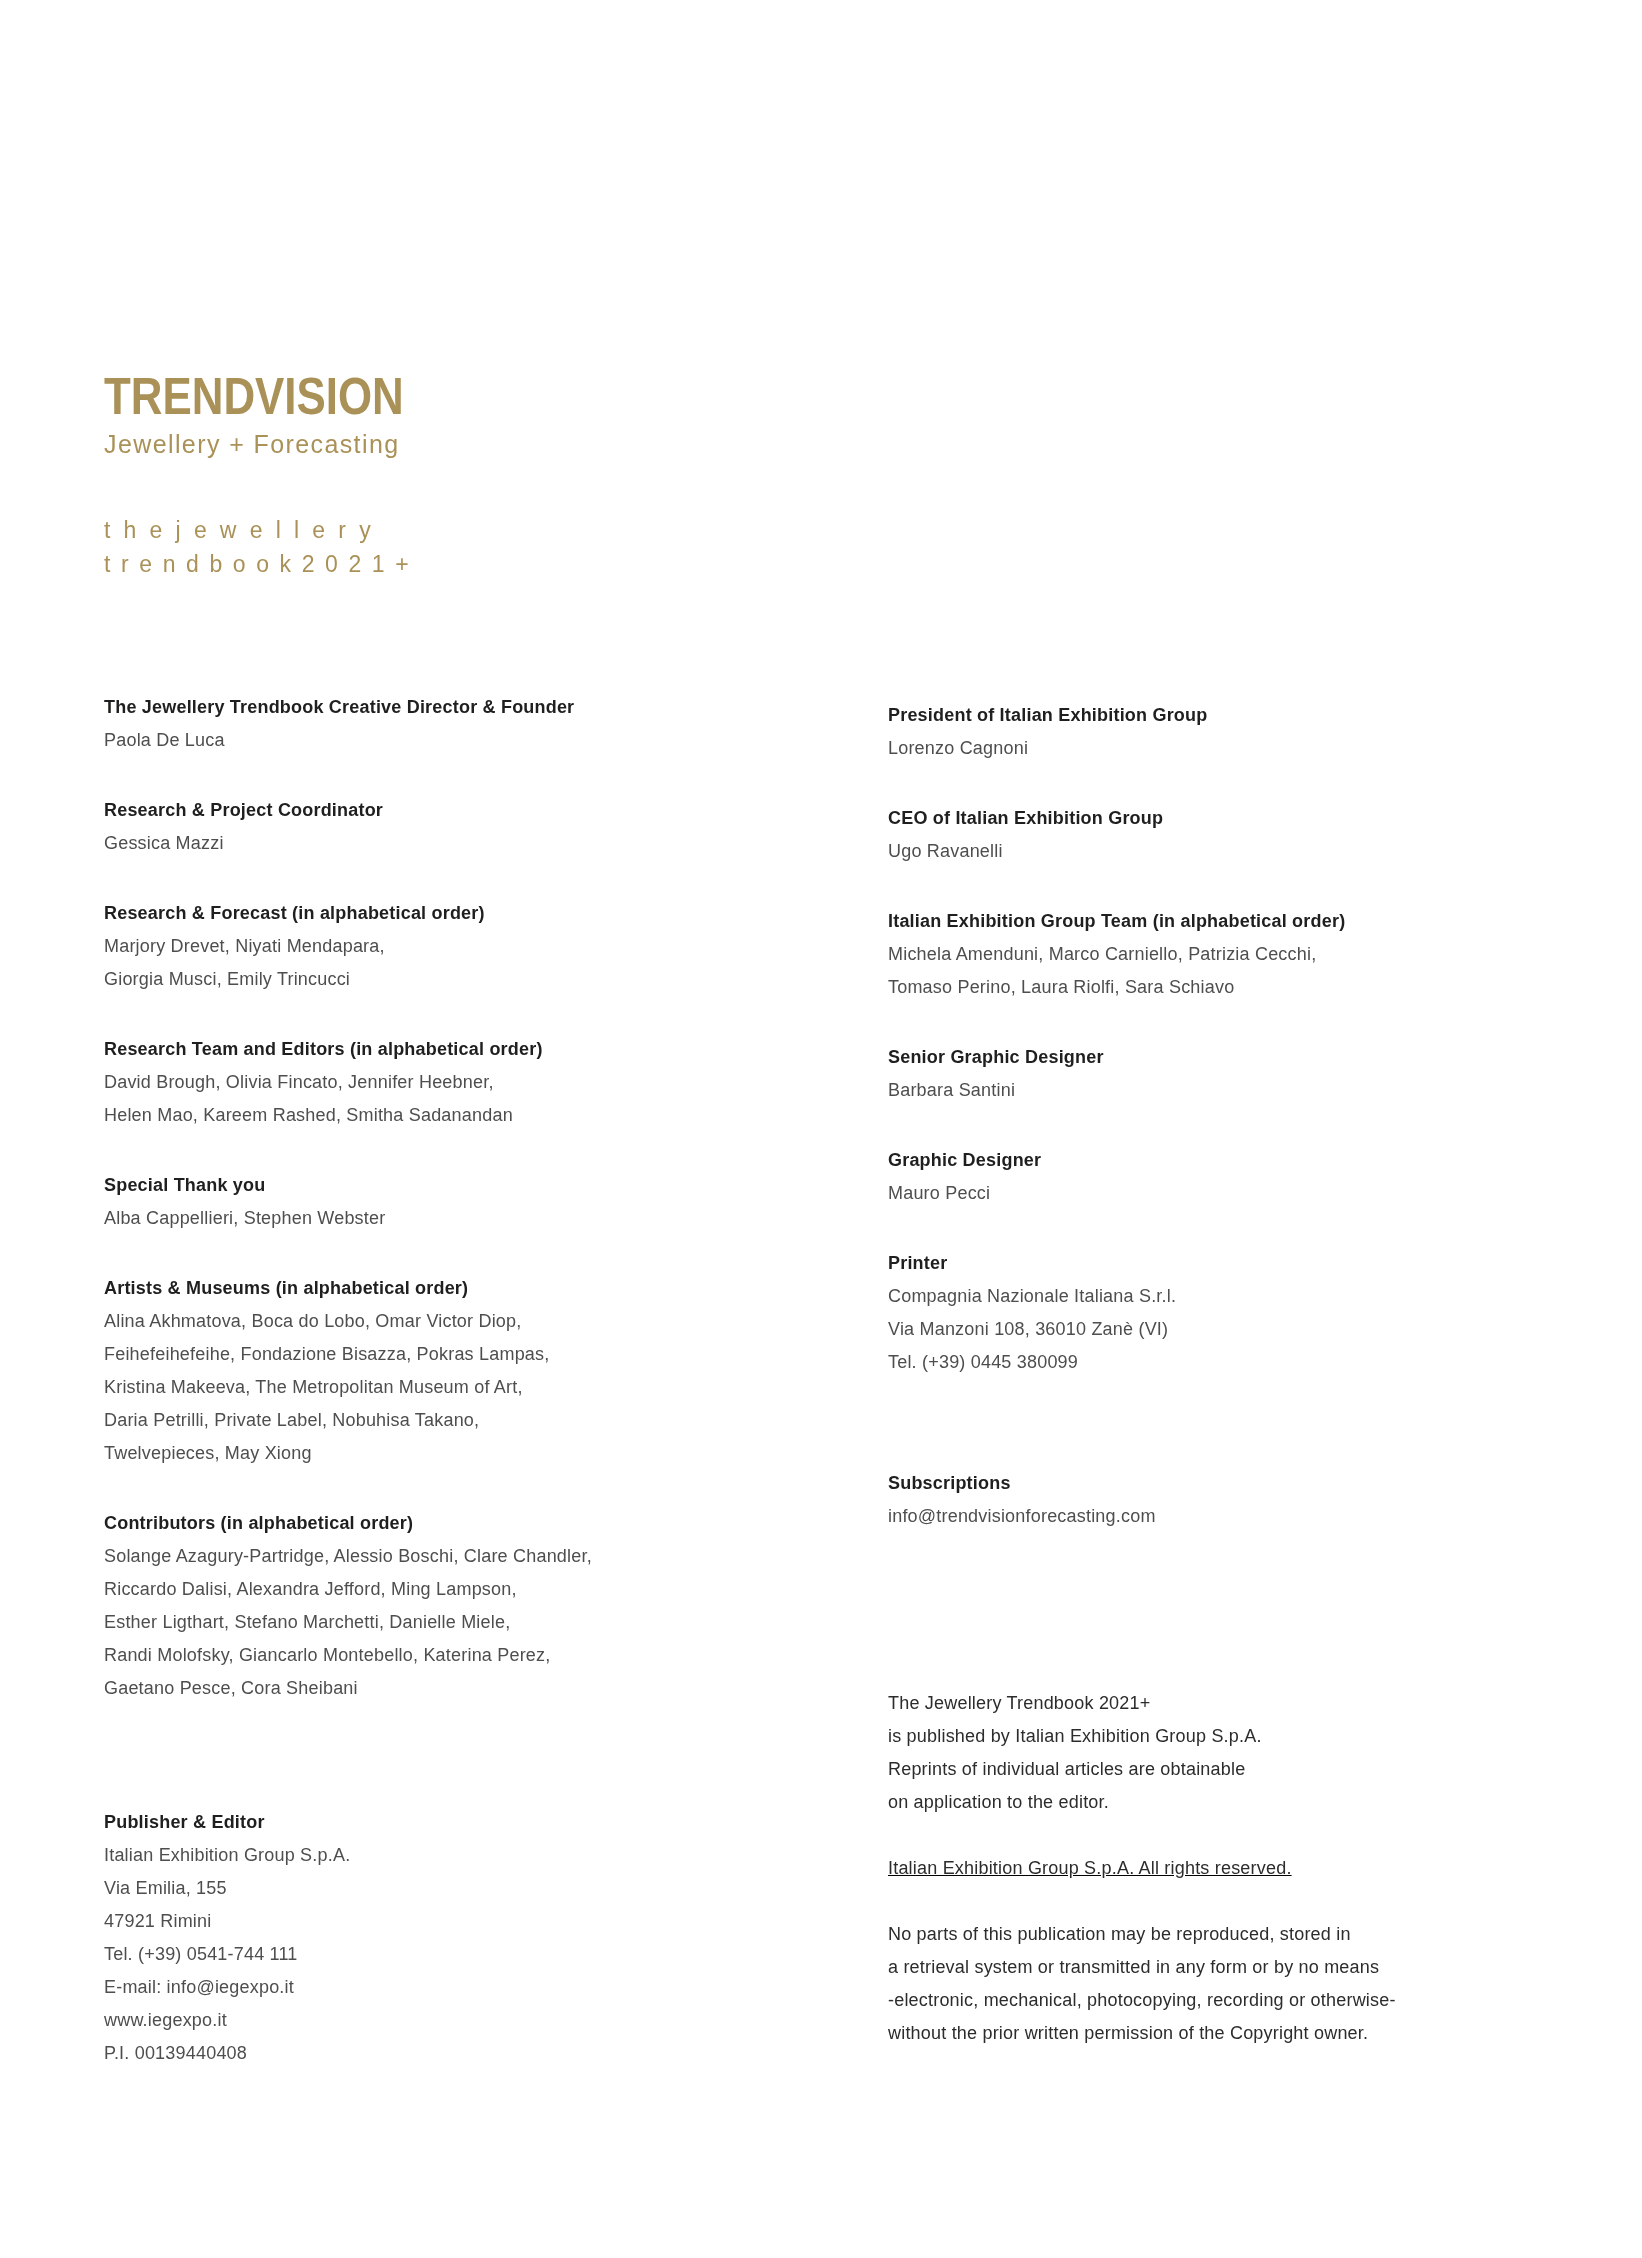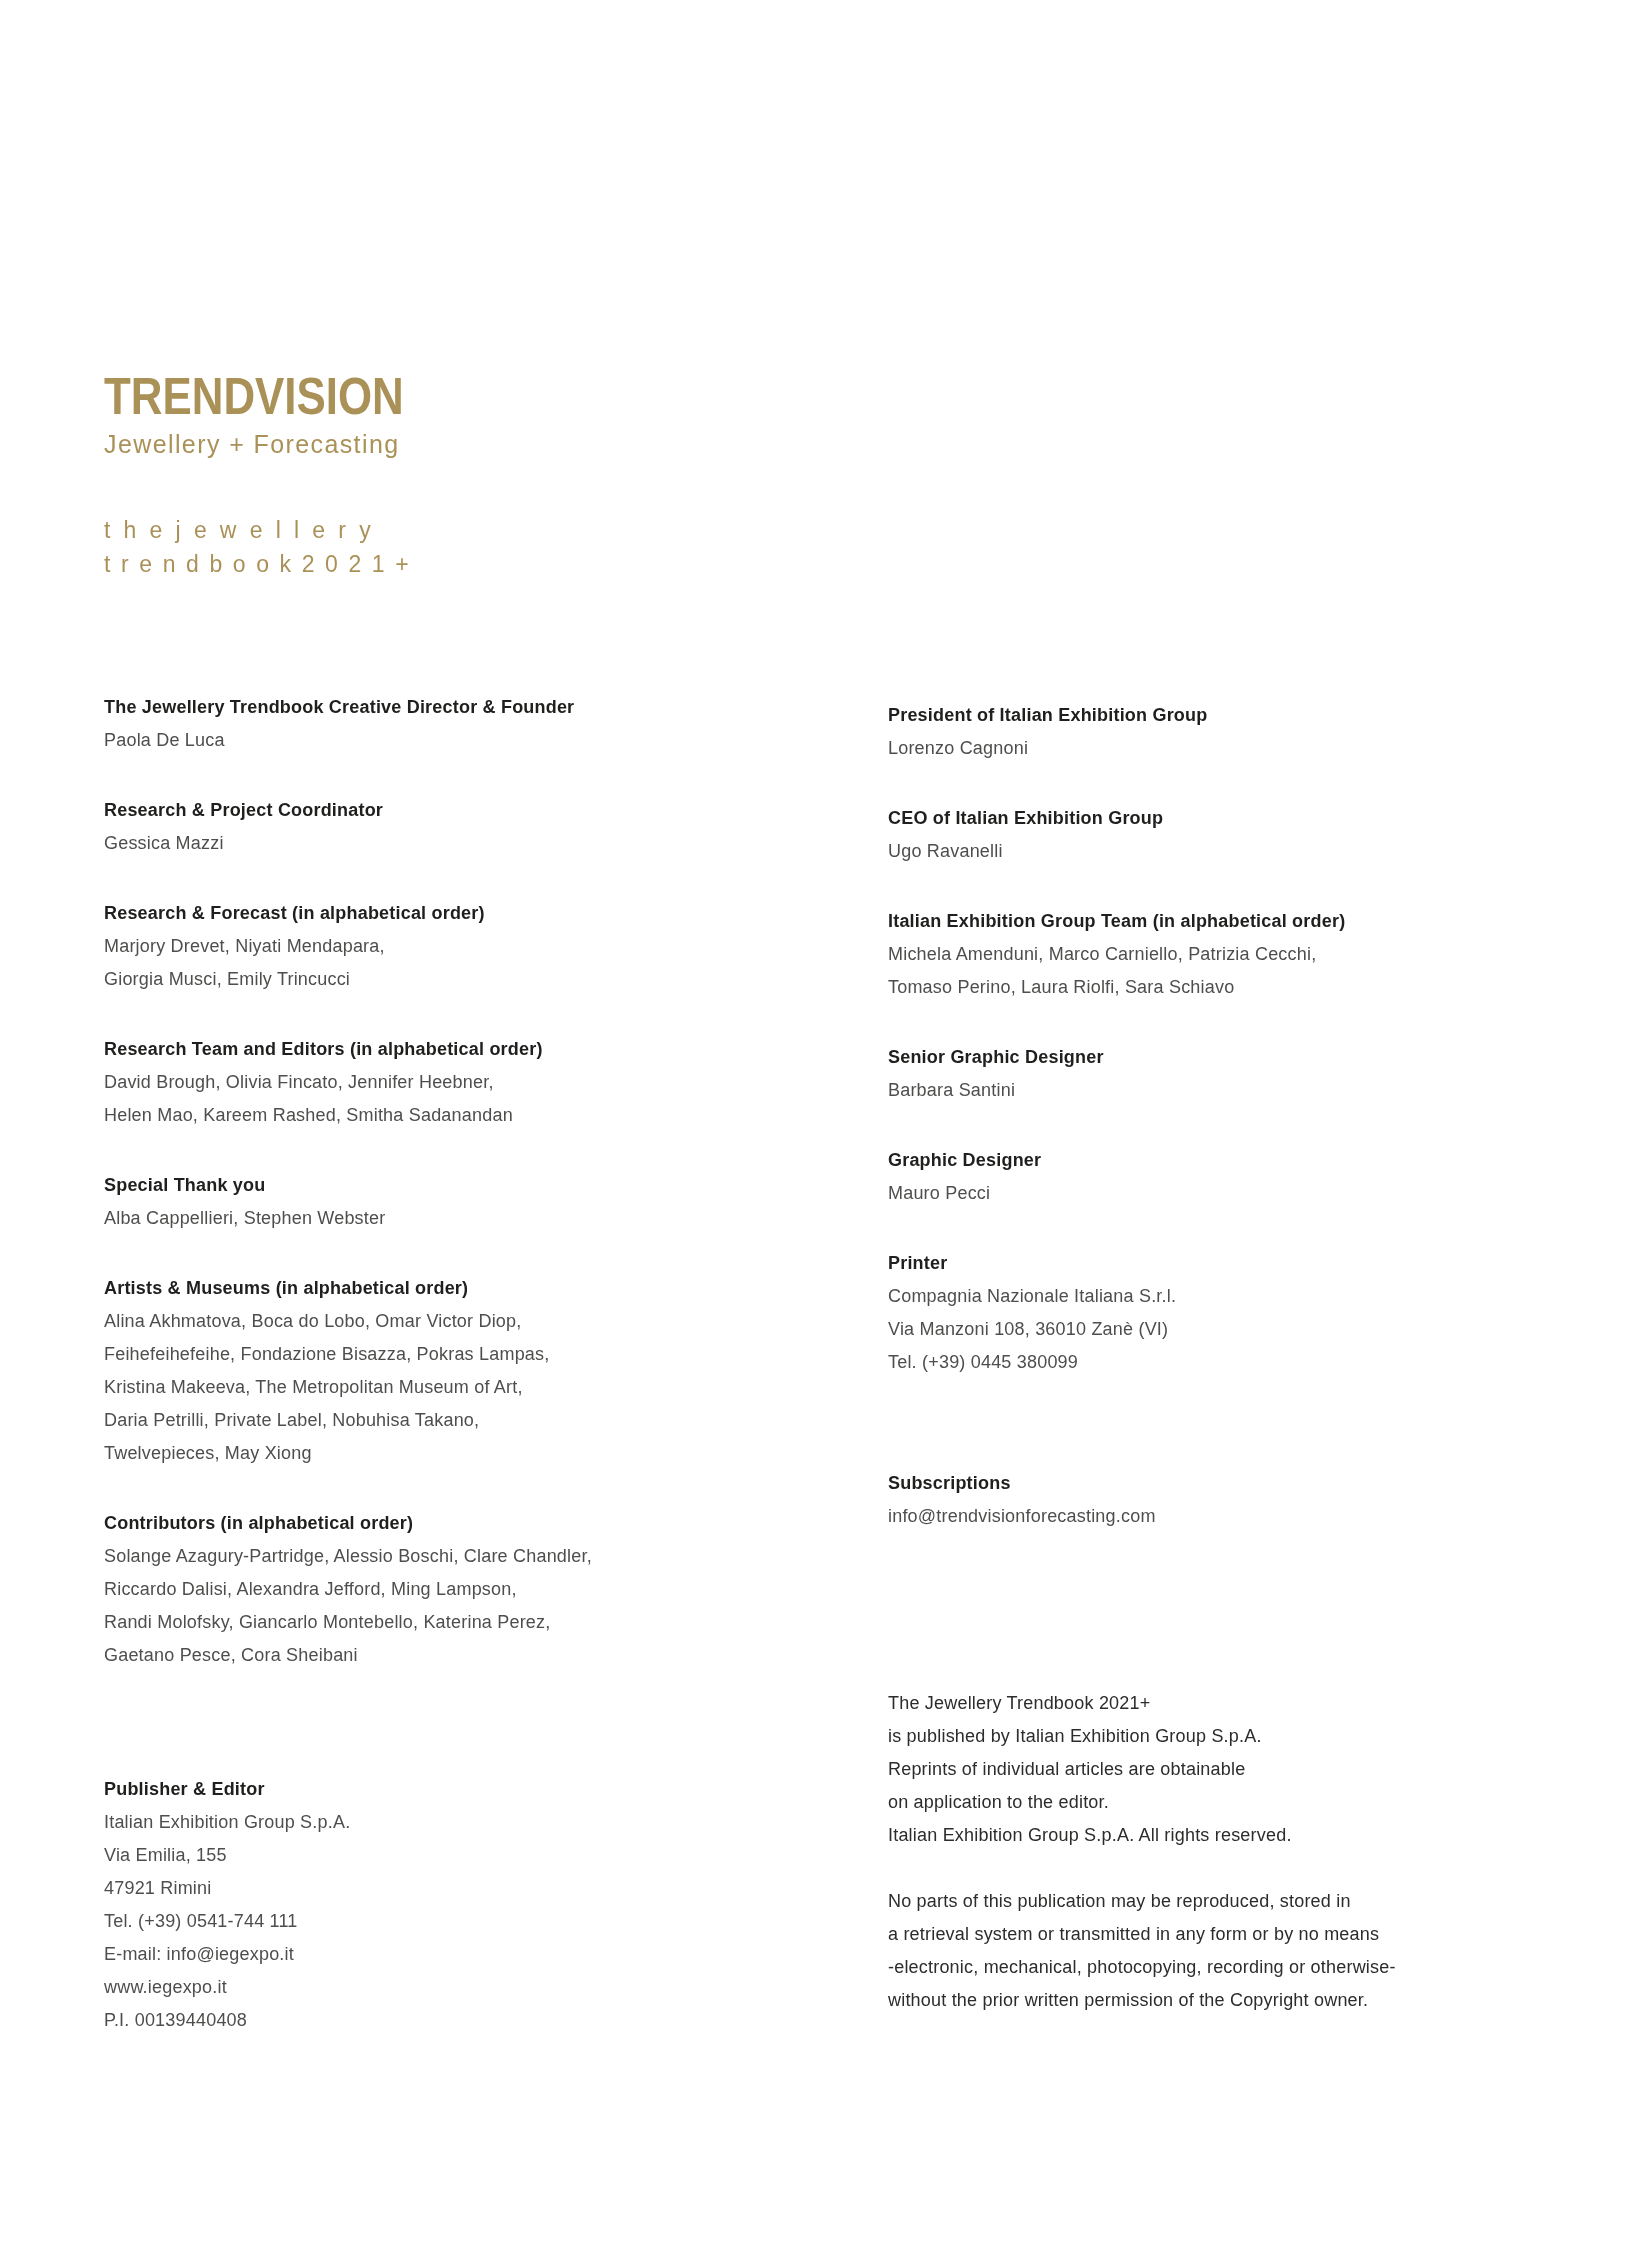--- a/index.html
+++ b/index.html
@@ -92,20 +92,21 @@
         <div class="line">Alina Akhmatova, Boca do Lobo, Omar Victor Diop,</div>
         <div class="line">Feihefeihefeihe, Fondazione Bisazza, Pokras Lampas,</div>
         <div class="line">Kristina Makeeva, The Metropolitan Museum of Art,</div>
         <div class="line">Daria Petrilli, Private Label, Nobuhisa Takano,</div>
         <div class="line">Twelvepieces, May Xiong</div>
       </div>
       <div class="section" style="margin-top: 37px;">
         <div class="heading">Contributors (in alphabetical order)</div>
         <div class="line">Solange Azagury-Partridge, Alessio Boschi, Clare Chandler,</div>
         <div class="line">Riccardo Dalisi, Alexandra Jefford, Ming Lampson,</div>
+        <div class="line">Esther Ligthart, Stefano Marchetti, Danielle Miele,</div>
         <div class="line">Randi Molofsky, Giancarlo Montebello, Katerina Perez,</div>
         <div class="line">Gaetano Pesce, Cora Sheibani</div>
       </div>
       <div class="section" style="margin-top: 101px;">
         <div class="heading">Publisher &amp; Editor</div>
         <div class="line">Italian Exhibition Group S.p.A.</div>
         <div class="line">Via Emilia, 155</div>
         <div class="line">47921 Rimini</div>
         <div class="line">Tel. (+39) 0541-744 111</div>
         <div class="line">E-mail: info@iegexpo.it</div>
@@ -144,21 +145,21 @@
       <div class="section" style="margin-top: 88px;">
         <div class="heading">Subscriptions</div>
         <div class="line">info@trendvisionforecasting.com</div>
       </div>
       <div class="section plain" style="margin-top: 154px;">
         <div class="line">The Jewellery Trendbook 2021+</div>
         <div class="line">is published by Italian Exhibition Group S.p.A.</div>
         <div class="line">Reprints of individual articles are obtainable</div>
         <div class="line">on application to the editor.</div>
       </div>
-      <div class="section plain" style="">
+      <div class="section plain" style="margin-top: 33px; text-decoration: underline;">
         <div class="line">Italian Exhibition Group S.p.A. All rights reserved.</div>
       </div>
       <div class="section plain" style="margin-top: 33px;">
         <div class="line">No parts of this publication may be reproduced, stored in</div>
         <div class="line">a retrieval system or transmitted in any form or by no means</div>
         <div class="line">-electronic, mechanical, photocopying, recording or otherwise-</div>
         <div class="line">without the prior written permission of the Copyright owner.</div>
       </div>
     </div>
 

